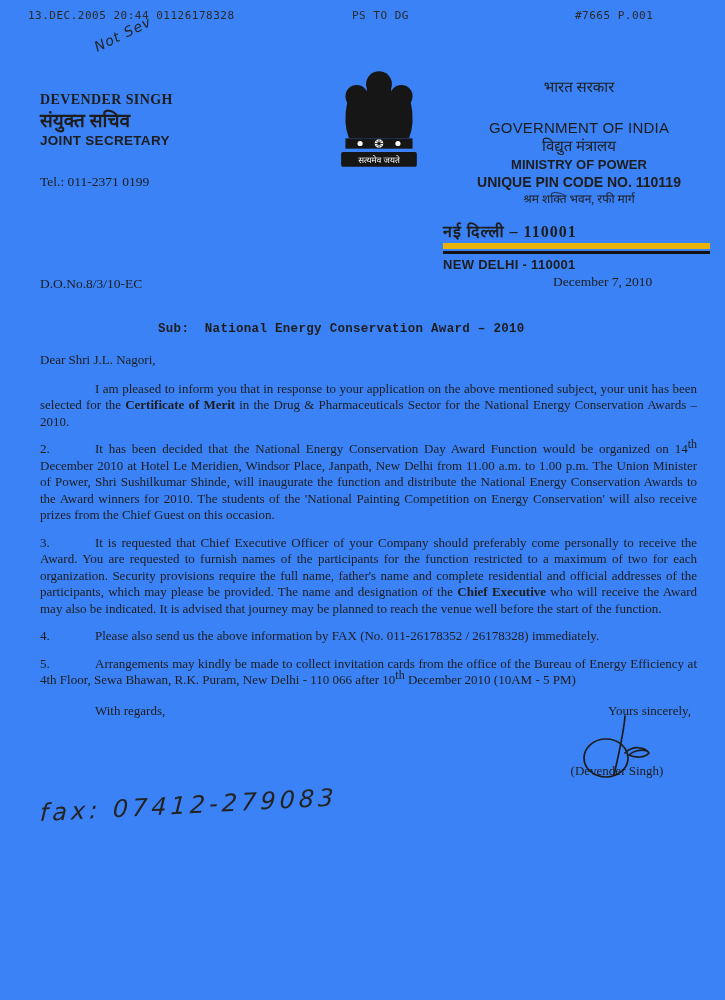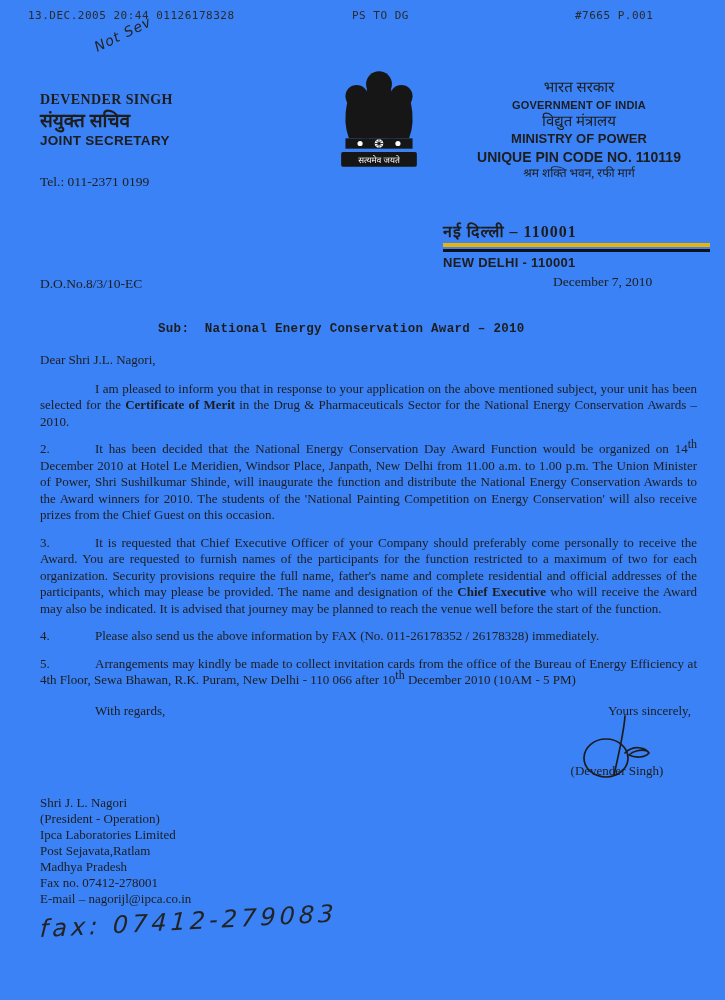--- a/index.html
+++ b/index.html
@@ -19,26 +19,26 @@
     transform:rotate(-26deg); letter-spacing:1px;}
   
   .officer{position:absolute; top:92px; left:40px; width:250px;}
   .officer .o-name{font-weight:bold; font-size:14px; letter-spacing:.4px;}
   .officer .o-hi{font-size:19px; font-weight:bold; margin-top:4px;}
   .officer .o-en{font-family:"Liberation Sans", sans-serif; font-weight:bold; font-size:13.5px; margin-top:4px; letter-spacing:.3px;}
   .officer .o-tel{margin-top:24px; font-size:13.5px;}
   .emblem{position:absolute; top:58px; left:336px; width:86px; text-align:center;}
   .ministry{position:absolute; top:78px; left:448px; width:262px; text-align:center; line-height:1.3;}
   .ministry .hi{font-weight:normal; font-size:15px;}
-  .ministry .en-lg{font-family:"Liberation Sans", sans-serif; font-weight:bold; font-size:11px; letter-spacing:.2px;}
+  .ministry .en-lg{font-family:"Liberation Sans", sans-serif; font-weight:normal; font-size:15px; letter-spacing:.2px;margin-top:20px;}
   .ministry .en-md{font-family:"Liberation Sans", sans-serif; font-weight:bold; font-size:13px;}
   .ministry .en-sm{font-family:Liberation Sans, sans-serif; font-weight:bold; font-size:14px;}
   .city-block{position:absolute; top:224px; left:443px; width:267px;}
   .city-block .c-hi{font-weight:bold; font-size:16px; letter-spacing:1px; padding-bottom:2px;
-    border-bottom:4px solid #eab308;}
+    border-bottom:6px solid #eab308;}
   .city-block .c-rule{height:3px; background:#111; margin-top:2px;}
   .city-block .c-en{font-family:"Liberation Sans", sans-serif; font-weight:bold; font-size:13px; margin-top:3px; letter-spacing:.3px;}
   
   .do-number{position:absolute; top:276px; left:40px; font-size:13.5px;}
   .letter-date{position:absolute; top:274px; left:553px; font-size:13.5px;}
   .subject{position:absolute; top:321px; left:158px;
     font-family:"Liberation Mono", monospace; font-weight:bold; font-size:12.5px; white-space:pre; letter-spacing:.3px;}
   
   .content{position:absolute; top:352px; left:40px; width:657px;}
   .salutation{margin-bottom:12px;}
@@ -144,26 +144,17 @@
       <svg width="116" height="72" viewBox="0 0 116 72">
         <g fill="none" stroke="#1c1c1c" stroke-width="1.7" stroke-linecap="round">
           <path d="M66 3 C65 18 61 36 55 62"></path>
           <ellipse cx="47" cy="45" rx="22" ry="19"></ellipse>
           <path d="M66 40 C74 32 86 34 90 40 C86 45 76 45 70 42 C74 38 82 36 88 38"></path>
         </g>
       </svg>
       <div class="sig-name">(Devender Singh)</div>
     </div>
 
-    <div class="recipient">
-      <div>Shri  J. L. Nagori</div>
-      <div>(President - Operation)</div>
-      <div>Ipca Laboratories Limited</div>
-      <div>Post Sejavata,Ratlam</div>
-      <div>Madhya Pradesh</div>
-      <div>Fax no. 07412-278001</div>
-      <div>E-mail – nagorijl@ipca.co.in</div>
-    </div>
 
     <div class="hand fax-note">fax: 07412-279083</div>
   </div>
 
 </div>
 
 </body></html>

